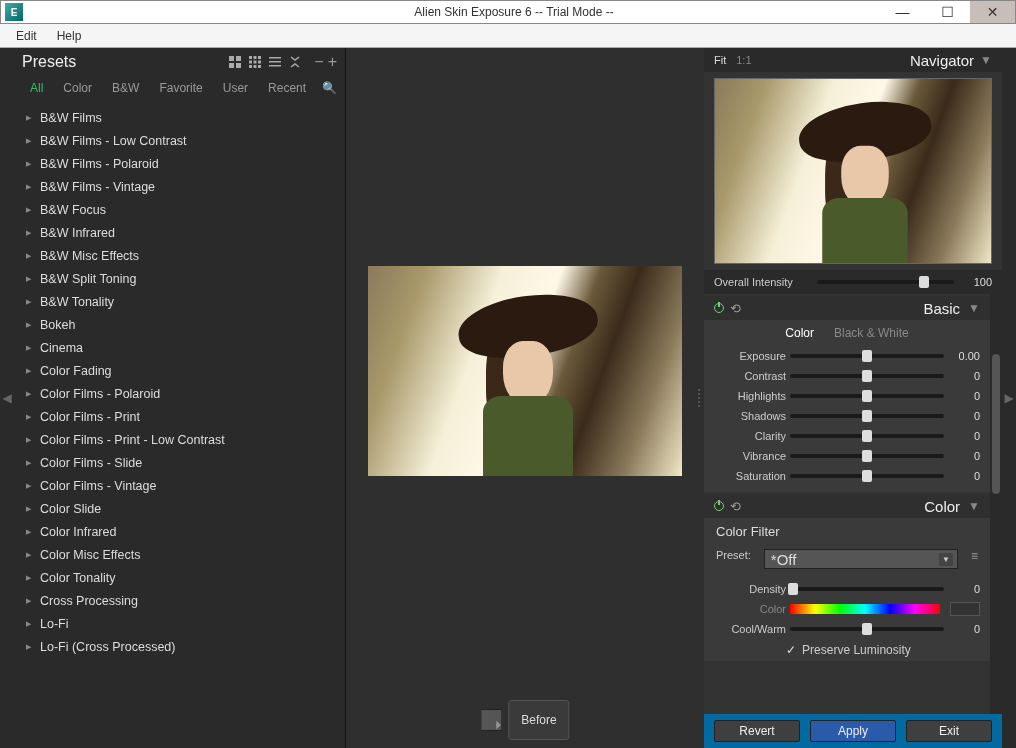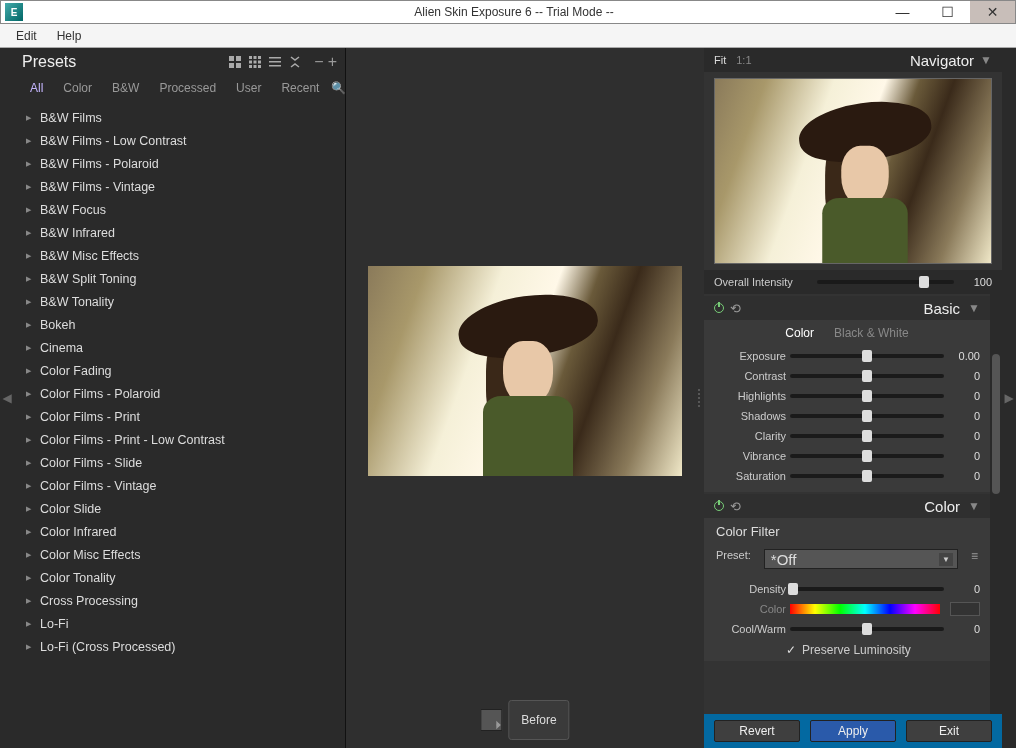--- a/index.html
+++ b/index.html
@@ -16,21 +16,21 @@
 .left-panel{width:332px;background:#2a2a2a;display:flex;flex-direction:column;border-right:1px solid #111}
 .presets-header{display:flex;align-items:center;padding:4px 8px;height:28px}
 .presets-title{font-size:16px;color:#eee;flex:1}
 .view-icons{display:flex;gap:2px;align-items:center}
 .view-icon{width:18px;height:18px;display:flex;align-items:center;justify-content:center;color:#aaa}
 .view-icon svg{width:14px;height:14px}
 .add-remove{display:flex;gap:4px;margin-left:10px}
 .add-remove span{color:#999;font-size:16px;line-height:14px}
 .presets-tabs{display:flex;padding:2px 8px;gap:4px;height:24px;align-items:center}
 .preset-tab{padding:2px 8px;color:#999;font-size:12px}
-.preset-tab.active{color:#c4b5fd}
+.preset-tab.active{color:#22c55e}
 .search-icon{margin-left:auto;color:#888}
 .preset-list{flex:1;overflow:auto;padding:6px 0}
 .preset-item{display:flex;align-items:center;padding:3px 8px 3px 26px;color:#ddd;font-size:12.5px;position:relative;height:23px}
 .preset-item::before{content:"▶";position:absolute;left:12px;font-size:7px;color:#888}
 .collapse-left{width:14px;display:flex;align-items:center;justify-content:center;color:#666;background:#2a2a2a}
 .collapse-right{width:14px;display:flex;align-items:center;justify-content:center;color:#666;background:#2a2a2a}
 .center-panel{flex:1;background:#2f2f2f;display:flex;flex-direction:column;position:relative}
 .center-image{margin:218px auto 0;width:314px;height:210px;background:linear-gradient(110deg,#8a7a5a 0%,#a8986a 15%,#f5f0d8 35%,#fff8e8 50%,#6a5a3a 60%,#3a2a1a 70%,#8a7a5a 85%,#f0e8c8 100%);position:relative;overflow:hidden}
 .hat-figure{position:absolute;left:80px;top:20px;width:160px;height:180px}
 .hat{position:absolute;top:10px;left:10px;width:140px;height:60px;background:#2a1a10;border-radius:50% 50% 45% 45%;transform:rotate(-8deg)}
@@ -147,21 +147,21 @@
       </div>
       <div class="add-remove">
         <span>−</span>
         <span>+</span>
       </div>
     </div>
     <div class="presets-tabs">
       <div class="preset-tab active">All</div>
       <div class="preset-tab">Color</div>
       <div class="preset-tab">B&amp;W</div>
-      <div class="preset-tab">Processed</div>
+      <div class="preset-tab">Favorite</div>
       <div class="preset-tab">User</div>
       <div class="preset-tab">Recent</div>
       <span class="search-icon">🔍</span>
     </div>
     <div class="preset-list" id="preset-list">
         <div class="preset-item">B&amp;W Films</div>
         <div class="preset-item">B&amp;W Films - Low Contrast</div>
         <div class="preset-item">B&amp;W Films - Polaroid</div>
         <div class="preset-item">B&amp;W Films - Vintage</div>
         <div class="preset-item">B&amp;W Focus</div>

